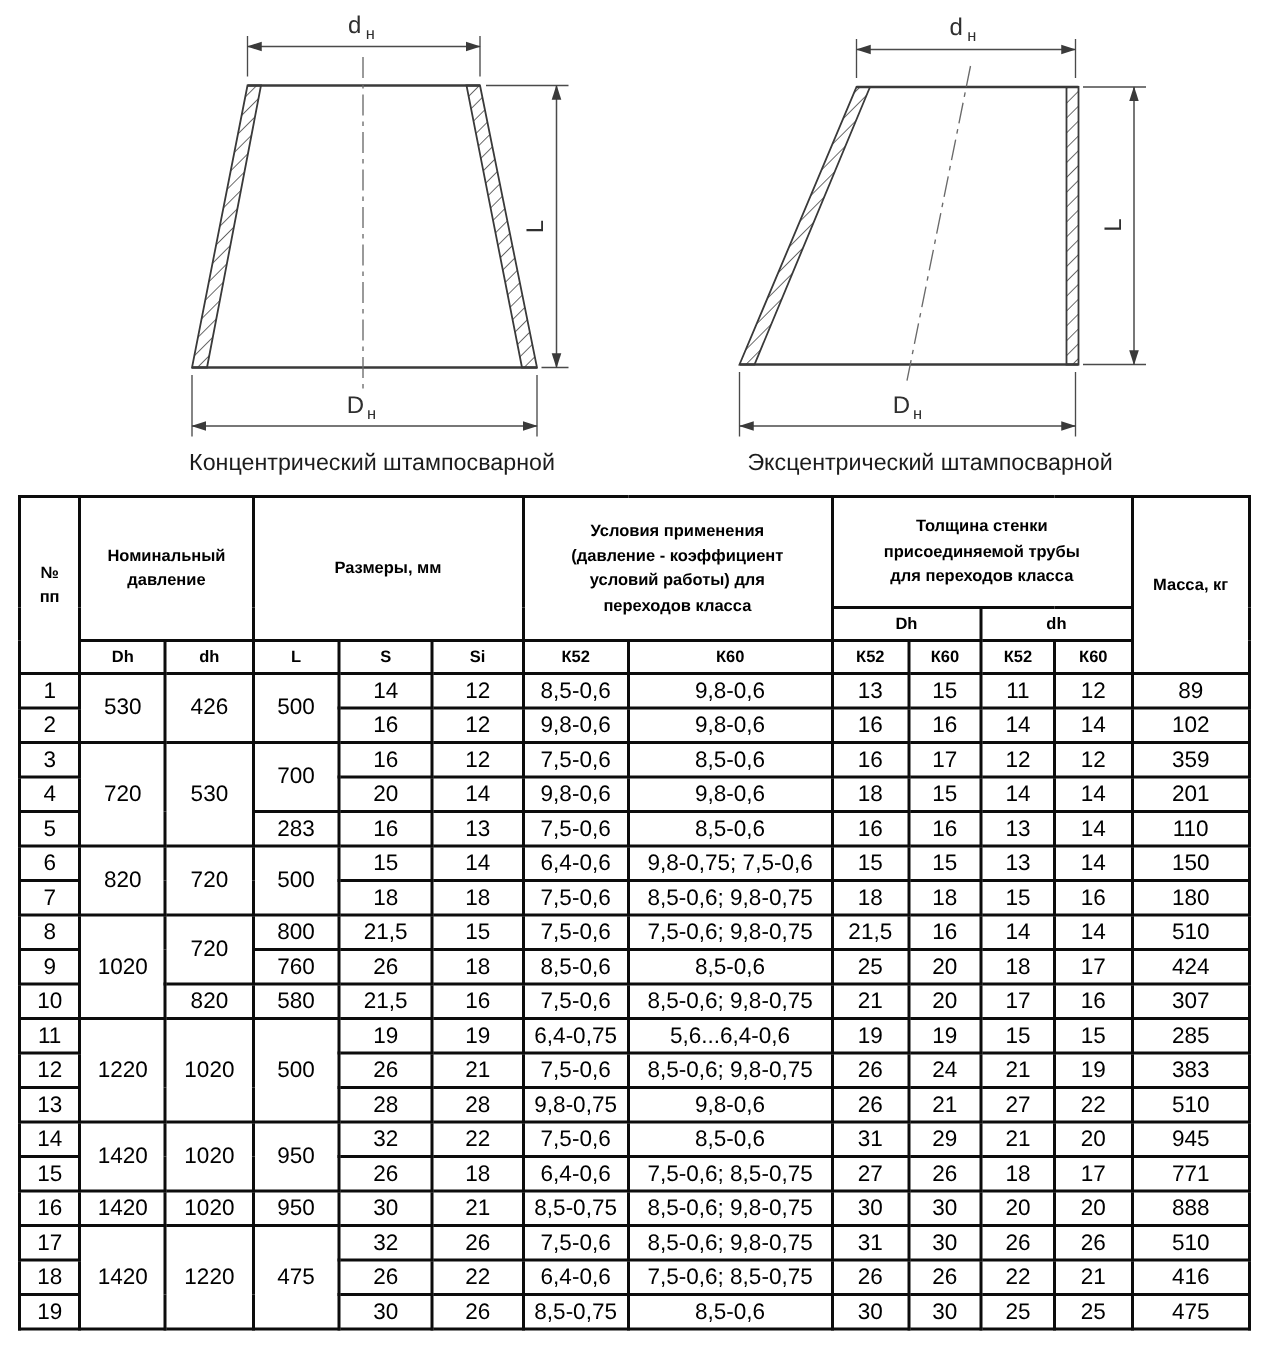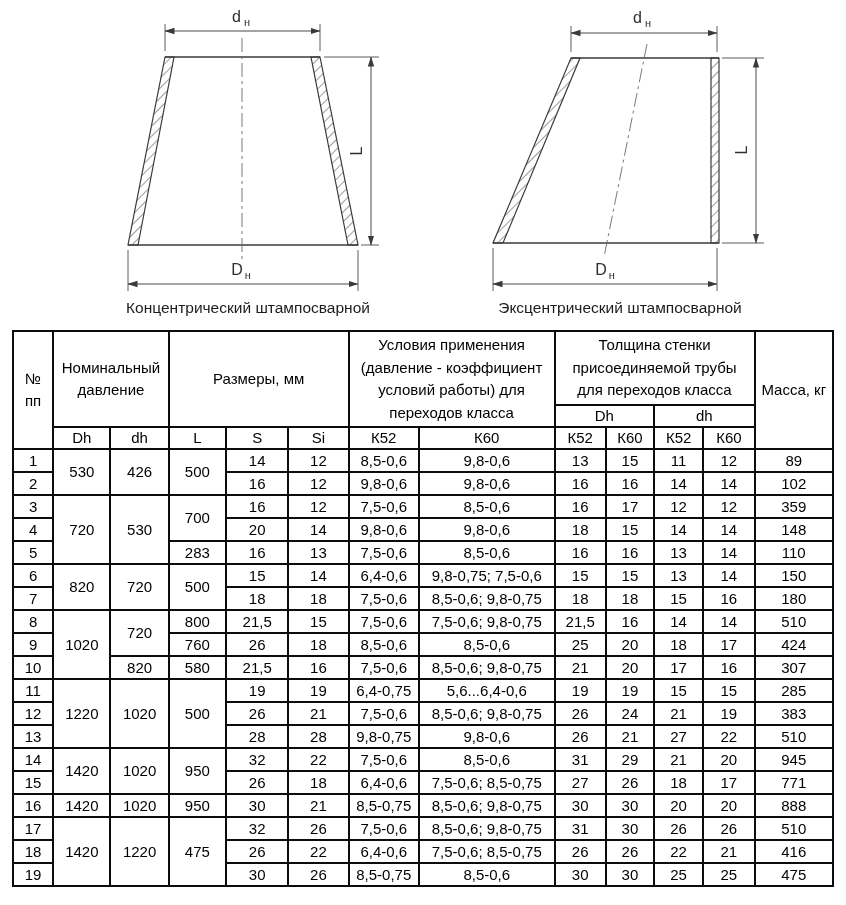--- a/index.html
+++ b/index.html
@@ -11,21 +11,21 @@
   .dimlabel{font-size:16px;fill:#2f2f2f;}
   .sub{font-size:11px;}
   .caption{font-size:15.5px;fill:#1c1c1c;}
   .objline{stroke:#3a3a3a;stroke-width:1.6;fill:none;}
   .wall{stroke:#3a3a3a;stroke-width:1.2;}
   .dimline{stroke:#4a4a4a;stroke-width:1;fill:none;}
   .extline{stroke:#4a4a4a;stroke-width:0.9;fill:none;}
   .centerline{stroke:#6a6a6a;stroke-width:0.9;fill:none;stroke-dasharray:14 4 3 4;}
   table{border-collapse:collapse;table-layout:fixed;width:822px;margin:8px 0 0 12px;}
   th,td{border:2px solid #0c0c0c;text-align:center;vertical-align:middle;padding:0 1px;overflow:hidden;}
-  th{font-size:15px;font-weight:normal;white-space:pre-line;line-height:1.5;}
+  th{font-size:11px;font-weight:bold;white-space:pre-line;line-height:1.5;}
   td{font-size:15px;font-weight:normal;height:21px;line-height:1.05;}
   tr.h1{height:74px;}
   tr.h2 th,tr.h3 th{height:20px;line-height:1.15;}
 </style>
 </head>
 <body>
 
 <div class="page">
 
   <div class="figures">
@@ -196,21 +196,21 @@
         <tr>
           <td>4</td>
           <td>20</td>
           <td>14</td>
           <td>9,8-0,6</td>
           <td>9,8-0,6</td>
           <td>18</td>
           <td>15</td>
           <td>14</td>
           <td>14</td>
-          <td>148</td>
+          <td>201</td>
         </tr>
         <tr>
           <td>5</td>
           <td>283</td>
           <td>16</td>
           <td>13</td>
           <td>7,5-0,6</td>
           <td>8,5-0,6</td>
           <td>16</td>
           <td>16</td>

